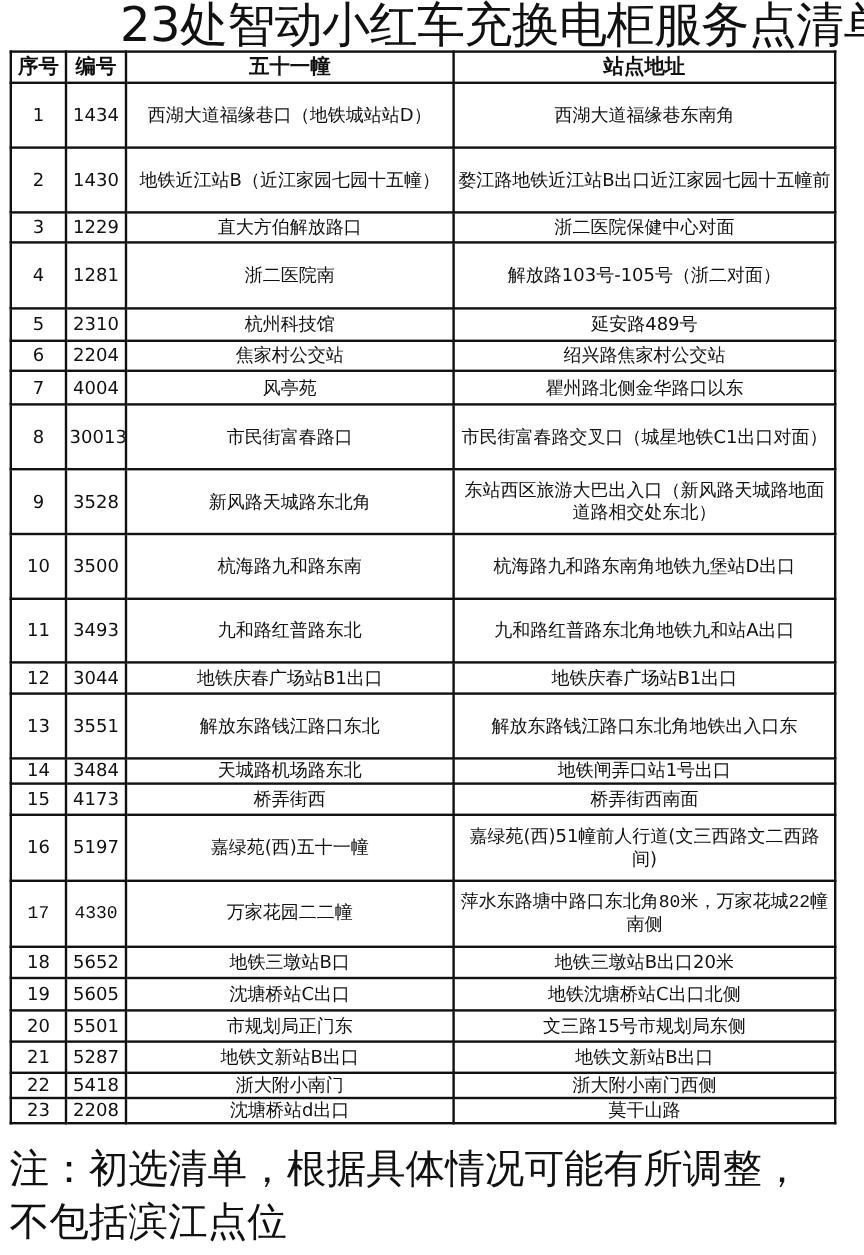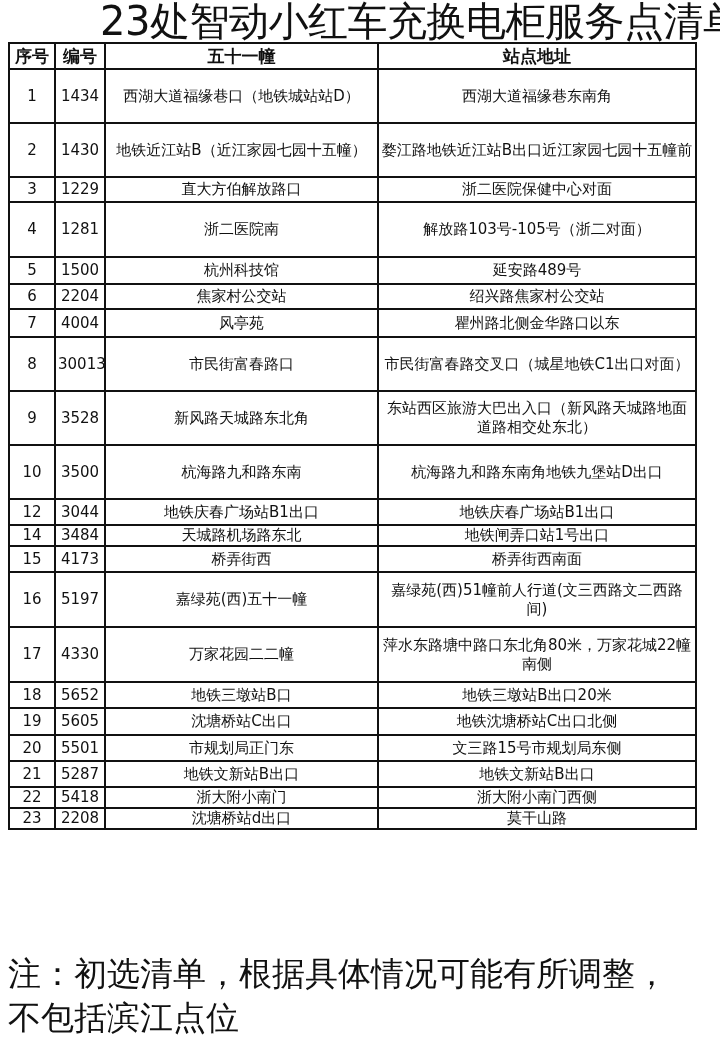--- a/index.html
+++ b/index.html
@@ -51,21 +51,21 @@
         <td class="c-addr">浙二医院保健中心对面</td>
       </tr>
       <tr style="height: 55px;">
         <td class="c-seq">4</td>
         <td class="c-id">1281</td>
         <td class="c-name">浙二医院南</td>
         <td class="c-addr">解放路103号-105号（浙二对面）</td>
       </tr>
       <tr style="height: 27px;">
         <td class="c-seq">5</td>
-        <td class="c-id">1500</td>
+        <td class="c-id">2310</td>
         <td class="c-name">杭州科技馆</td>
         <td class="c-addr">延安路489号</td>
       </tr>
       <tr style="height: 25px;">
         <td class="c-seq">6</td>
         <td class="c-id">2204</td>
         <td class="c-name">焦家村公交站</td>
         <td class="c-addr">绍兴路焦家村公交站</td>
       </tr>
       <tr style="height: 28px;">
@@ -85,45 +85,57 @@
         <td class="c-id">3528</td>
         <td class="c-name">新风路天城路东北角</td>
         <td class="c-addr">东站西区旅游大巴出入口（新风路天城路地面道路相交处东北）</td>
       </tr>
       <tr style="height: 54px;">
         <td class="c-seq">10</td>
         <td class="c-id">3500</td>
         <td class="c-name">杭海路九和路东南</td>
         <td class="c-addr">杭海路九和路东南角地铁九堡站D出口</td>
       </tr>
+      <tr style="height: 53px;">
+        <td class="c-seq">11</td>
+        <td class="c-id">3493</td>
+        <td class="c-name">九和路红普路东北</td>
+        <td class="c-addr">九和路红普路东北角地铁九和站A出口</td>
+      </tr>
       <tr style="height: 26px;">
         <td class="c-seq">12</td>
         <td class="c-id">3044</td>
         <td class="c-name">地铁庆春广场站B1出口</td>
         <td class="c-addr">地铁庆春广场站B1出口</td>
+      </tr>
+      <tr style="height: 54px;">
+        <td class="c-seq">13</td>
+        <td class="c-id">3551</td>
+        <td class="c-name">解放东路钱江路口东北</td>
+        <td class="c-addr">解放东路钱江路口东北角地铁出入口东</td>
       </tr>
       <tr style="height: 18px;">
         <td class="c-seq">14</td>
         <td class="c-id">3484</td>
         <td class="c-name">天城路机场路东北</td>
         <td class="c-addr">地铁闸弄口站1号出口</td>
       </tr>
       <tr style="height: 26px;">
         <td class="c-seq">15</td>
         <td class="c-id">4173</td>
         <td class="c-name">桥弄街西</td>
         <td class="c-addr">桥弄街西南面</td>
       </tr>
       <tr style="height: 55px;">
         <td class="c-seq">16</td>
         <td class="c-id">5197</td>
         <td class="c-name">嘉绿苑(西)五十一幢</td>
         <td class="c-addr">嘉绿苑(西)51幢前人行道(文三西路文二西路间)</td>
       </tr>
-      <tr style="height: 55px;">
+      <tr style="height: 55px; font-family: Liberation Mono, monospace;">
         <td class="c-seq">17</td>
         <td class="c-id">4330</td>
         <td class="c-name">万家花园二二幢</td>
         <td class="c-addr">萍水东路塘中路口东北角80米，万家花城22幢南侧</td>
       </tr>
       <tr style="height: 26px;">
         <td class="c-seq">18</td>
         <td class="c-id">5652</td>
         <td class="c-name">地铁三墩站B口</td>
         <td class="c-addr">地铁三墩站B出口20米</td>

